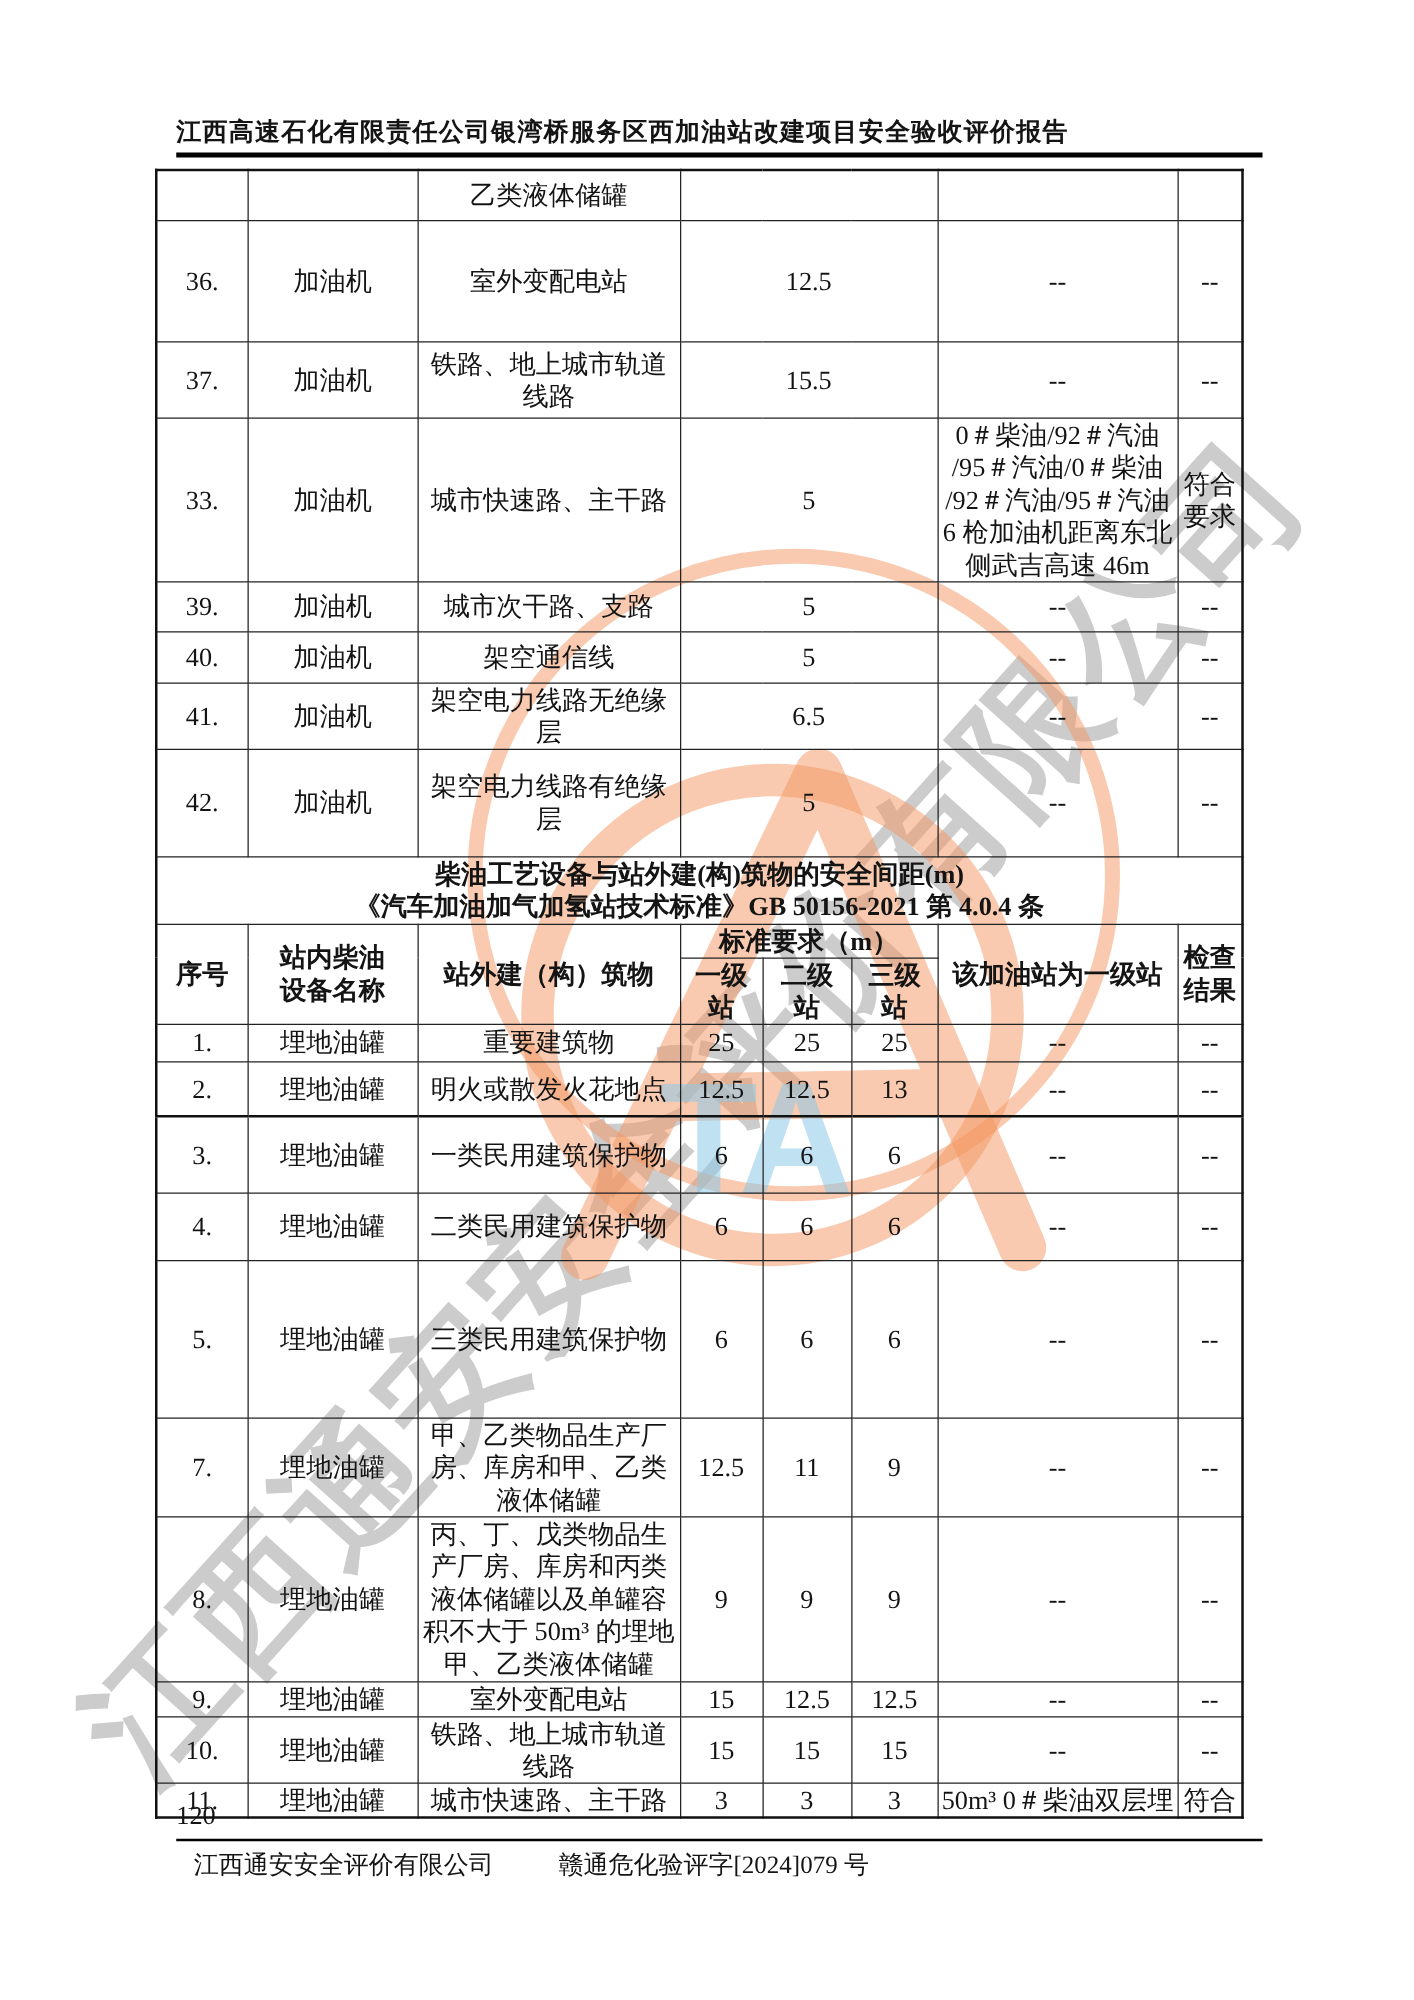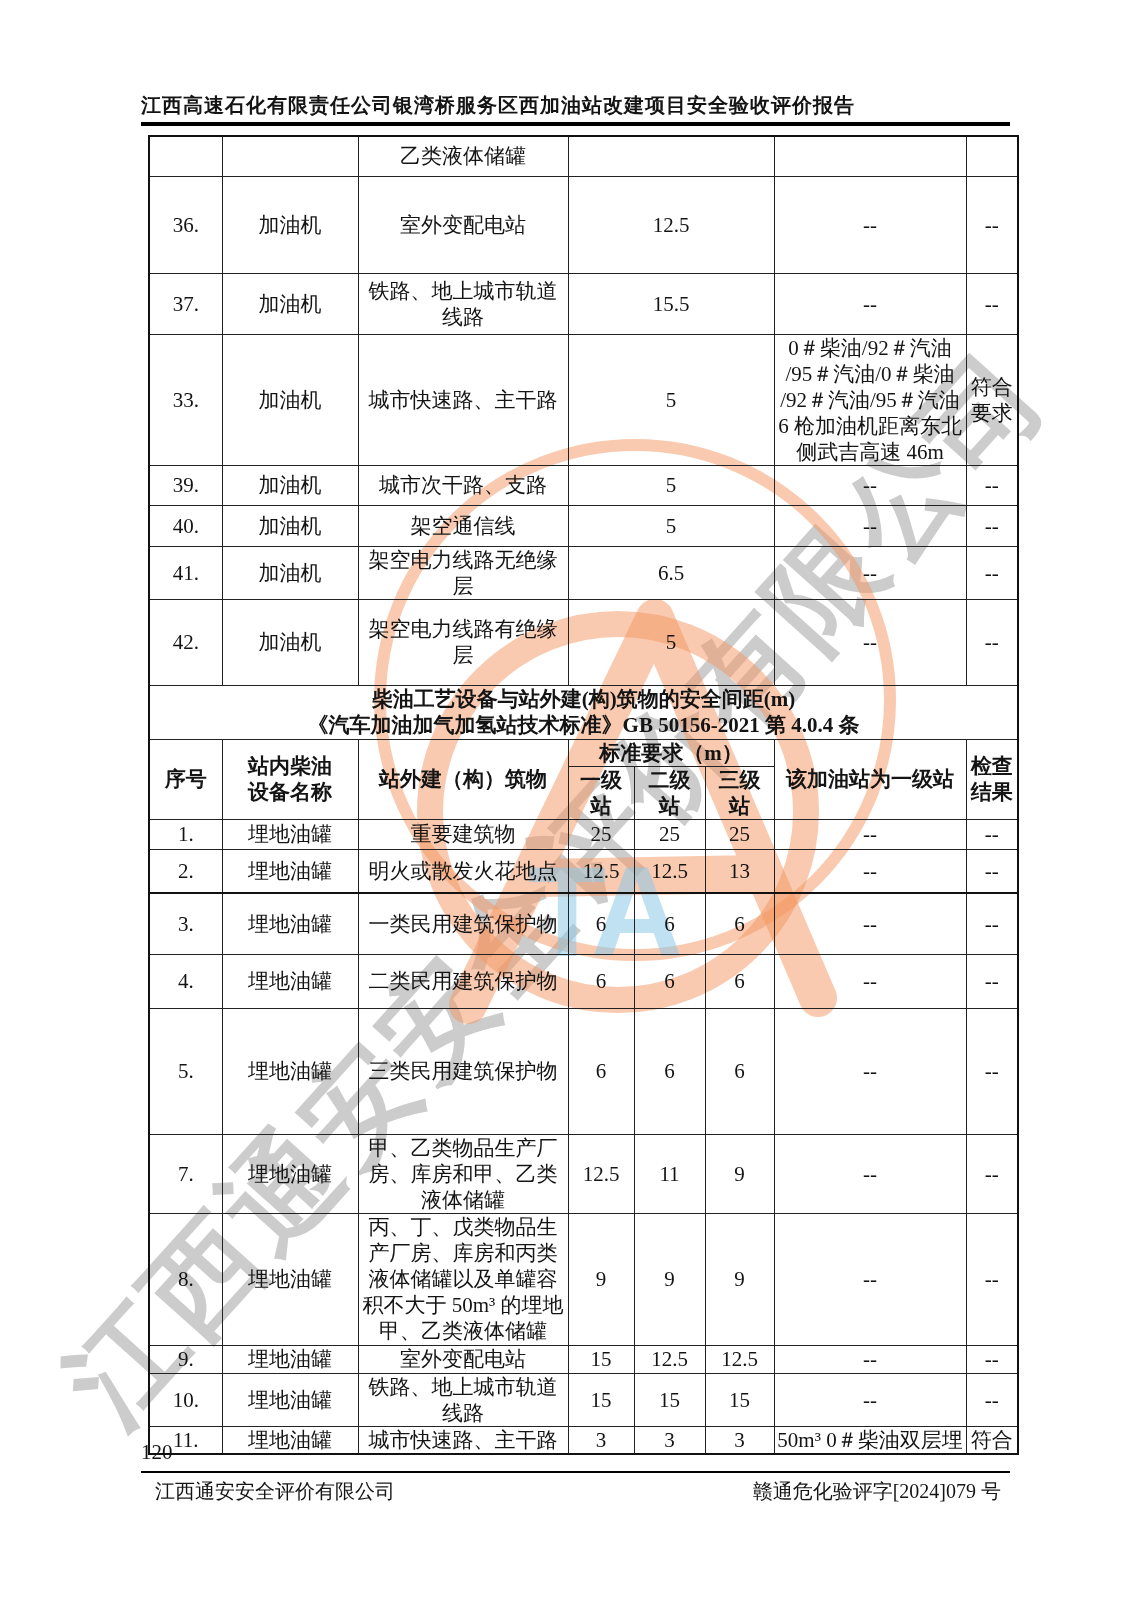--- a/index.html
+++ b/index.html
@@ -13,33 +13,33 @@
   .wm-red{position:absolute;left:393px;top:1042px;font-size:98px;font-weight:bold;letter-spacing:4px;
           color:var(--wm-red);white-space:nowrap;}
   .wm-blue{position:absolute;left:528px;top:838px;font-size:128px;font-weight:bold;letter-spacing:-6px;
            color:var(--wm-blue);font-family:"Liberation Sans",sans-serif;}
   .wm-logo{position:absolute;left:0;top:0;}
   
   .content{position:relative;z-index:1;}
   .doc-header{position:absolute;left:141px;top:92px;width:869px;text-align:left;
               font-size:20px;font-weight:bold;letter-spacing:1px;}
   .header-rule{position:absolute;left:141px;top:122px;width:869px;height:4px;background:#000;}
-  table.grid{position:absolute;left:148px;top:135px;width:871px;border-collapse:collapse;
+  table.grid{position:absolute;left:124px;top:135px;width:871px;border-collapse:collapse;
              table-layout:fixed;}
   table.grid td{border:1px solid #222;text-align:center;vertical-align:middle;
                 font-size:21px;line-height:26px;white-space:pre-line;padding:0 2px;
                 overflow:hidden;background:transparent;}
   table.grid{border:2px solid #111;}
   td.b{font-weight:bold;}
   td.sect{font-size:22px;line-height:27px;font-weight:bold;margin-left:31px;}
   tr.bt td{border-top:2px solid #111;}
   .page-number{position:absolute;left:141px;top:1440px;width:869px;font-size:21px;}
   .footer-rule{position:absolute;left:141px;top:1471px;width:869px;height:2px;background:#000;}
   .footer-left{position:absolute;left:155px;top:1478px;font-size:20px;}
-  .footer-right{position:absolute;left:141px;top:1478px;width:860px;text-align:right;font-size:20px;}
+  .footer-right{position:absolute;left:141px;top:1478px;width:860px;text-align:center;font-size:20px;}
 </style>
 </head>
 <body>
 
 <div class="page">
 
   <div class="wm-layer">
     <div class="wm-diag">江西通安安全评价有限公司</div>
     <svg class="wm-logo" width="1131" height="1600" viewBox="0 0 1131 1600">
       <circle cx="635" cy="700" r="255" fill="none" stroke="var(--wm-orange)" stroke-width="12"></circle>

